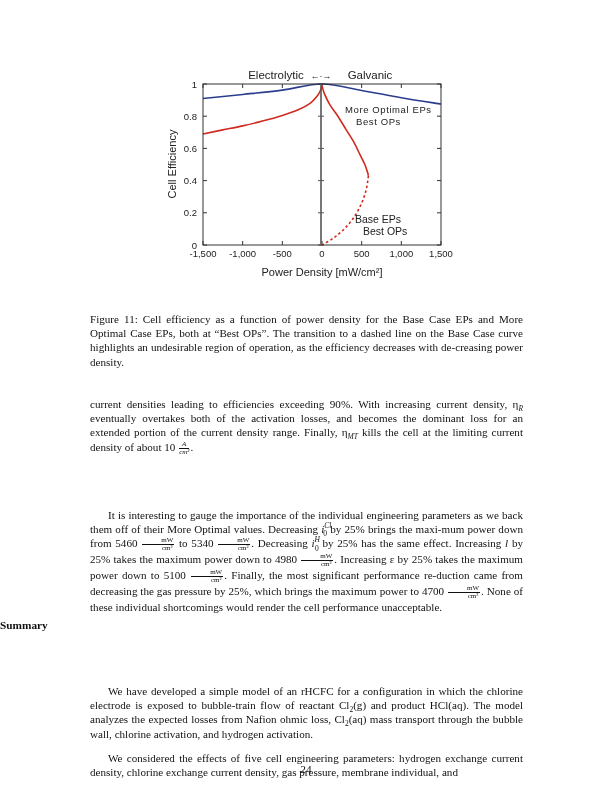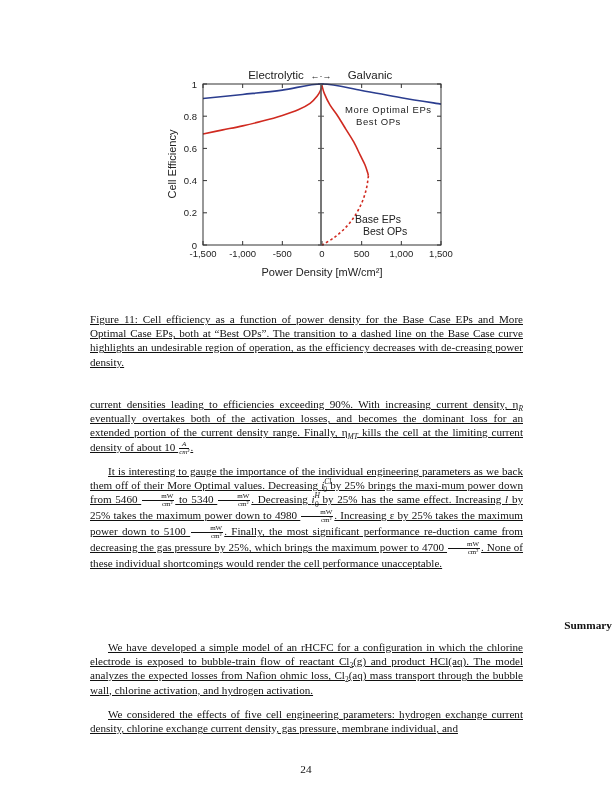--- a/index.html
+++ b/index.html
@@ -1,20 +1,20 @@
 <!DOCTYPE html>
 <html><head>
 <meta charset="utf-8">
 <style>
   html, body { margin: 0; padding: 0; background: #ffffff; }
   body { width: 612px; height: 792px; position: relative; overflow: hidden; font-family: "Liberation Serif", serif; color: #111; }
   #fig { position: absolute; left: 150px; top: 60px; width: 320px; height: 230px; }
-  .para { position: absolute; left: 90px; width: 433px; font-size: 11.1px; line-height: 14.2px; text-align: justify; text-decoration: underline; }
-  .indent { text-indent: 18px; }
-  .heading { position: absolute; left: 0; width: 612px; text-align: right; font-weight: bold; font-size: 11.3px; }
+  .para { position: absolute; left: 90px; width: 433px; font-size: 11.1px; line-height: 14.2px; text-align: justify; }
+  .indent { text-indent: 18px; margin-top: 44px; }
+  .heading { position: absolute; left: 0; width: 612px; text-align: left; font-weight: bold; font-size: 11.3px; }
   .pagenum { position: absolute; left: 0; width: 612px; text-align: center; font-size: 11.3px; top: 763px; }
   .frac { display: inline-block; vertical-align: middle; text-align: center; font-size: 7px; line-height: 7px; margin: 0 1px; }
   .frac .num { display: block; border-bottom: 0.6px solid #111; padding: 0 1px; }
   .frac .den { display: block; }
   sub, sup { font-size: 7.5px; line-height: 0; }
   .chart-text { font-family: "Liberation Sans", sans-serif; fill: #222; }
 </style>
 </head>
 <body>
 

